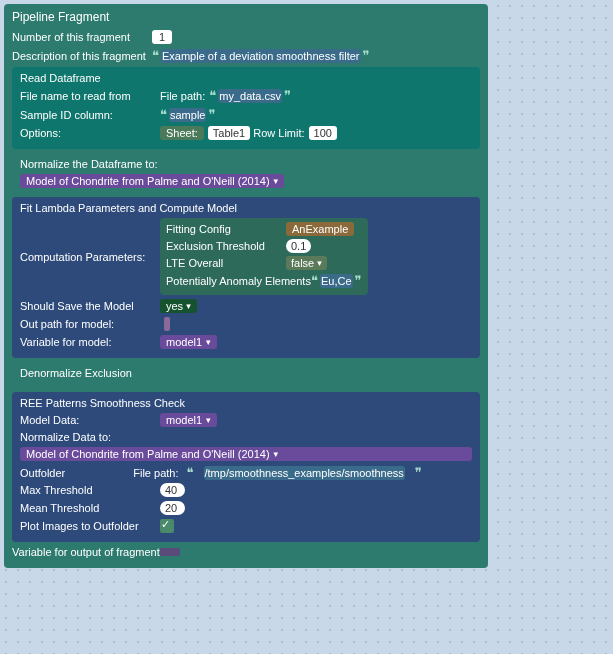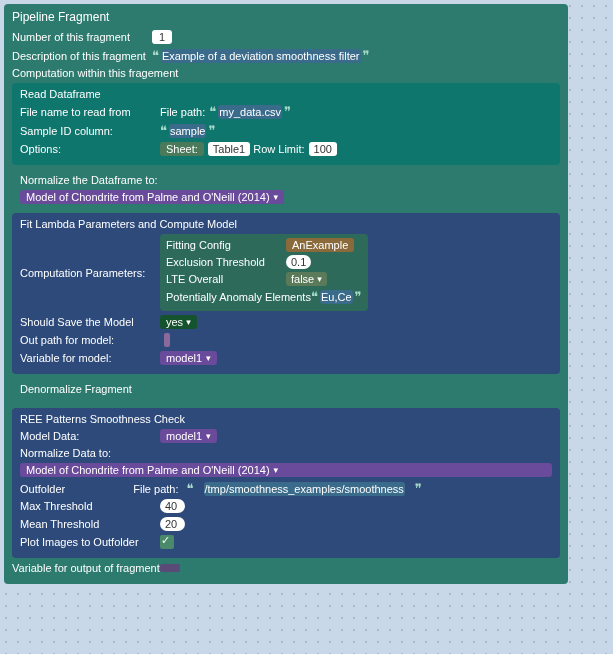--- a/index.html
+++ b/index.html
@@ -11,21 +11,21 @@
       font-size: 12px;
       width: 613px;
       min-height: 654px;
       padding: 4px;
     }
 
     .pipeline-container {
       background-color: #2d7a6e;
       border-radius: 4px;
       padding: 6px 8px;
-      width: 564px;
+      width: 484px;
     }
 
     .pipeline-title {
       color: white;
       font-size: 12px;
       margin-bottom: 6px;
       font-weight: normal;
     }
 
     .field-row {
@@ -196,23 +196,20 @@
     <span class="value-box">1</span>
   </div>
 
   <div class="field-row">
     <span class="field-label">Description of this fragment</span>
     <span style="margin-right:2px;color:#aaddcc;font-size:13px;">❝</span>
     <span class="string-value">Example of a deviation smoothness filter</span>
     <span style="margin-left:2px;color:#aaddcc;font-size:13px;">❞</span>
   </div>
 
-  <div class="field-row">
-    <span class="field-label">Computation within this fragement</span>
-  </div>
 
   <div class="section-box">
     <div class="section-title">Read Dataframe</div>
 
     <div class="field-row">
       <span class="field-label">File name to read from</span>
       <span style="color:white;font-size:11px;margin-right:4px;">File path:</span>
       <span style="margin-right:2px;color:#aaddcc;font-size:13px;">❝</span>
       <span class="string-value">my_data.csv</span>
       <span style="margin-left:2px;color:#aaddcc;font-size:13px;">❞</span>
@@ -298,21 +295,21 @@
     <div class="field-row">
       <span class="field-label">Variable for model:</span>
       <span class="dropdown-value">
         <span>model1</span>
         <span class="dropdown-arrow">▾</span>
       </span>
     </div>
   </div>
 
   <div class="teal-section">
-    <div class="section-title">Denormalize Fragment</div>
+    <div class="section-title">Denormalize Exclusion</div>
   </div>
 
   <div class="dark-section">
     <div class="section-title">REE Patterns Smoothness Check</div>
 
     <div class="field-row">
       <span class="field-label">Model Data:</span>
       <span class="dropdown-value">
         <span>model1</span>
         <span class="dropdown-arrow">▾</span>

